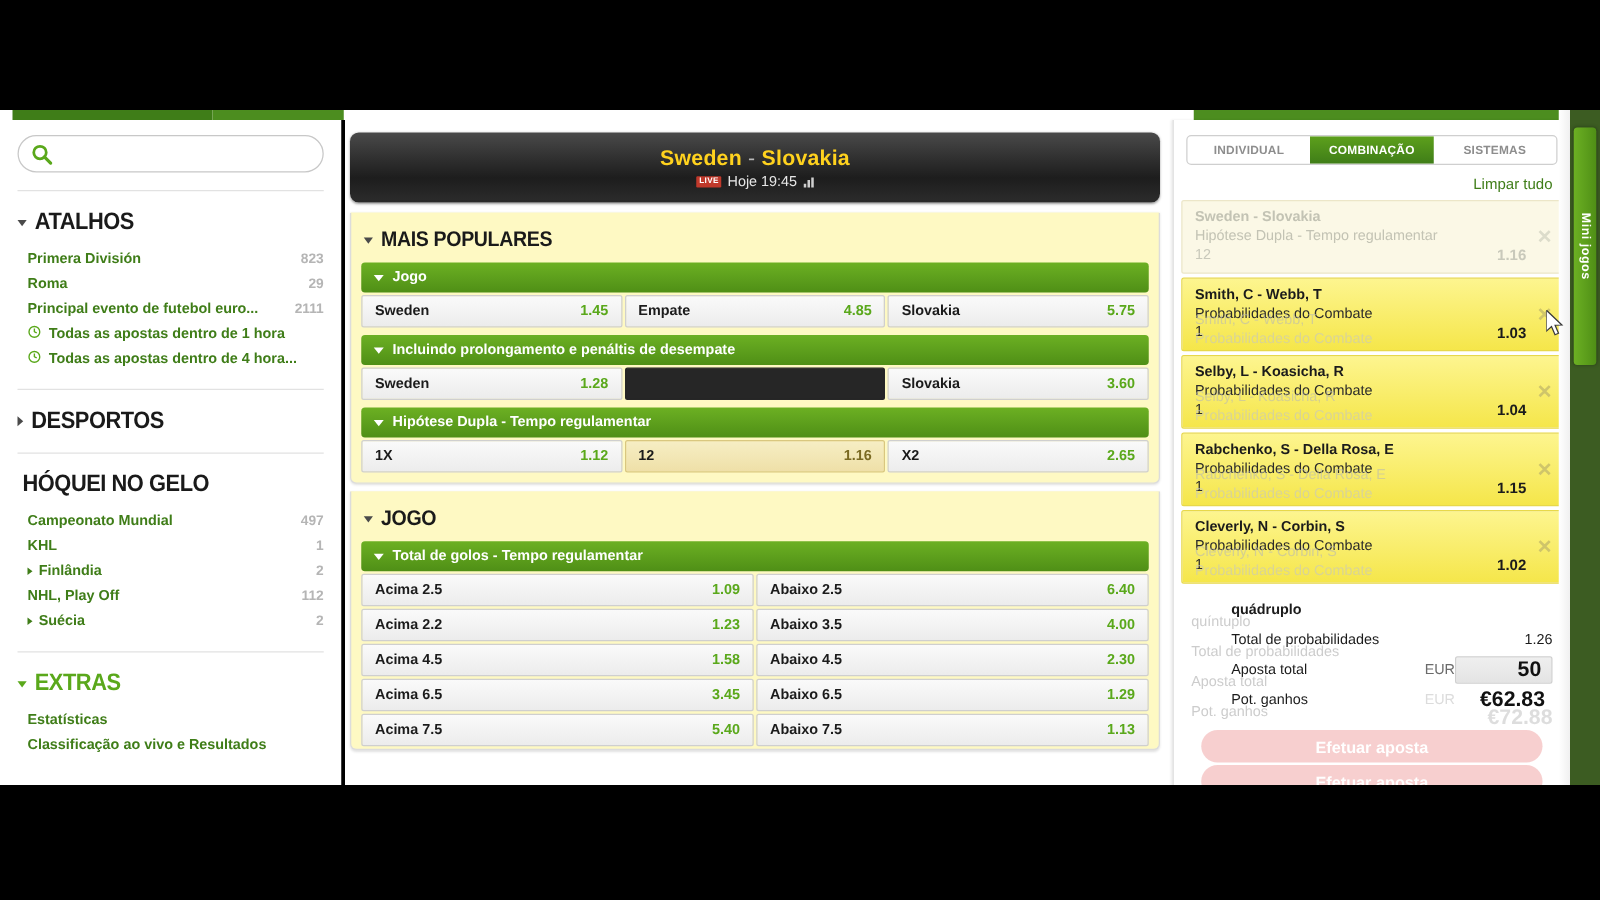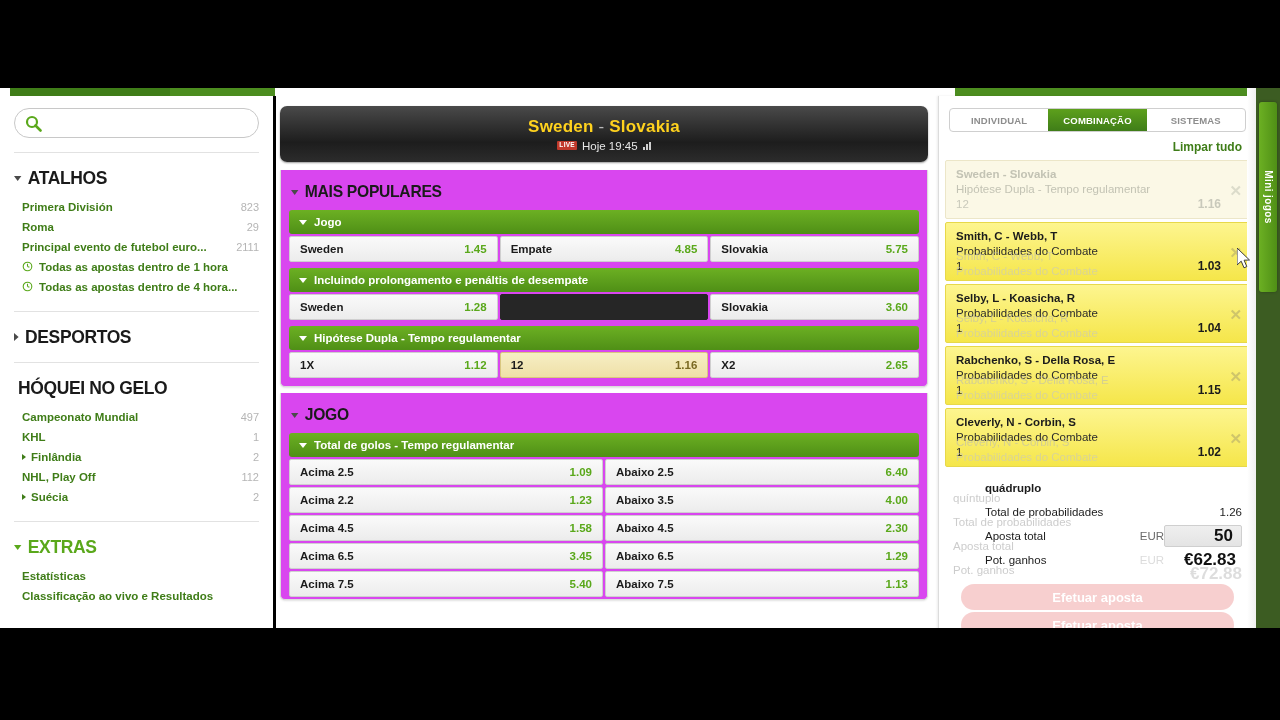--- a/index.html
+++ b/index.html
@@ -50,21 +50,21 @@
   }
   .sec-title.green { color:#5aa81b; }
   .caret-d { width:0;height:0;border-left:4px solid transparent;border-right:4px solid transparent;border-top:5px solid #4a4a4a; }
   .caret-r { width:0;height:0;border-top:4px solid transparent;border-bottom:4px solid transparent;border-left:5px solid #4a4a4a; }
 
   .nav-row{
     display:flex; align-items:center; height:20px;
     font-size:11.5px; color:#3f7d18; font-weight:bold; padding-left:8px;
   }
   .nav-row .label{ flex:1; white-space:nowrap; overflow:hidden; text-overflow:ellipsis; }
-  .nav-row .count{ color:#b5b5b5; font-weight:normal; font-size:11px; margin-left:6px; }
+  .nav-row .count{ color:#b5b5b5; font-weight:bold; font-size:11px; margin-left:6px; }
   .nav-row .mini-caret{
     width:0;height:0;border-top:3px solid transparent;border-bottom:3px solid transparent;
     border-left:4px solid #3f7d18; margin-right:5px; flex:0 0 auto;
   }
   .clock-ico{ flex:0 0 auto; margin-right:6px; }
   .extras-link{ font-size:11.5px; color:#3f7d18; font-weight:bold; height:20px; line-height:20px; padding-left:8px;}
 
   
   #center{
     position:absolute; left:280px; top:18px; width:648px; height:528px;
@@ -79,21 +79,21 @@
   .match-title .dash{ color:#b9b9b9; font-weight:normal; }
   .match-sub{ color:#e6e6e6; font-size:11.5px; display:flex; align-items:center; gap:5px; margin-top:3px;}
   .live-badge{
     background:#c0392b; color:#fff; font-size:6.5px; font-weight:bold;
     padding:1px 2px; border-radius:1px; letter-spacing:.3px; line-height:1;
   }
   .stat-ico{ display:flex; align-items:flex-end; gap:1px; height:8px; }
   .stat-ico i{ display:block; width:2px; background:#cfcfcf; }
 
   .panel{
-    background:#d946ef; border:1px solid #dcdcdc; border-top:0;
+    background:#fef9c3; border:1px solid #dcdcdc; border-top:0;
     border-radius:0 0 5px 5px; margin-top:8px; padding:8px 8px 0 8px;
     box-shadow:0 1px 2px rgba(0,0,0,.12);
   }
   .grp-title{
     font-weight:bold; font-size:17px; color:#1a1a1a; text-transform:uppercase;
     display:flex; align-items:center; gap:7px; margin:4px 0 8px 2px;
     transform:scaleX(0.92); transform-origin:left center; letter-spacing:-0.3px;
   }
   .mkt-head{
     height:24px; border-radius:3px;
@@ -125,21 +125,21 @@
     border:1px solid #cfcfcf; border-radius:4px; overflow:hidden; background:#fff;
   }
   .slip-tab{
     flex:1; display:flex; align-items:center; justify-content:center;
     font-size:9.5px; font-weight:bold; color:#8d8d8d; letter-spacing:.2px;
   }
   .slip-tab.active{
     background:linear-gradient(to bottom,#5da01c 0%, #3f7d18 100%); color:#fff;
   }
   .clear-all{
-    text-align:right; font-size:12px; font-weight:bold; color:#3f7d18;
+    text-align:right; font-size:12px; font-weight:normal; color:#3f7d18;
     padding:8px 14px 6px 0;
   }
   .slip-list{ position:relative; padding:0 6px; }
   .slip-item{
     position:relative; margin-bottom:3px; padding:6px 28px 6px 10px;
     border:1px solid #e6dfa4; border-radius:2px; min-height:44px;
   }
   .slip-item.faded{ background:#fbf8e6; border-color:#ece6c8; }
   .slip-item.hot{ background:linear-gradient(to bottom,#fdf58f 0%, #f5e64a 100%); border-color:#e7d84a; }
   .si-l1{ font-size:11.5px; font-weight:bold; color:#1b1b1b; line-height:15px;}

